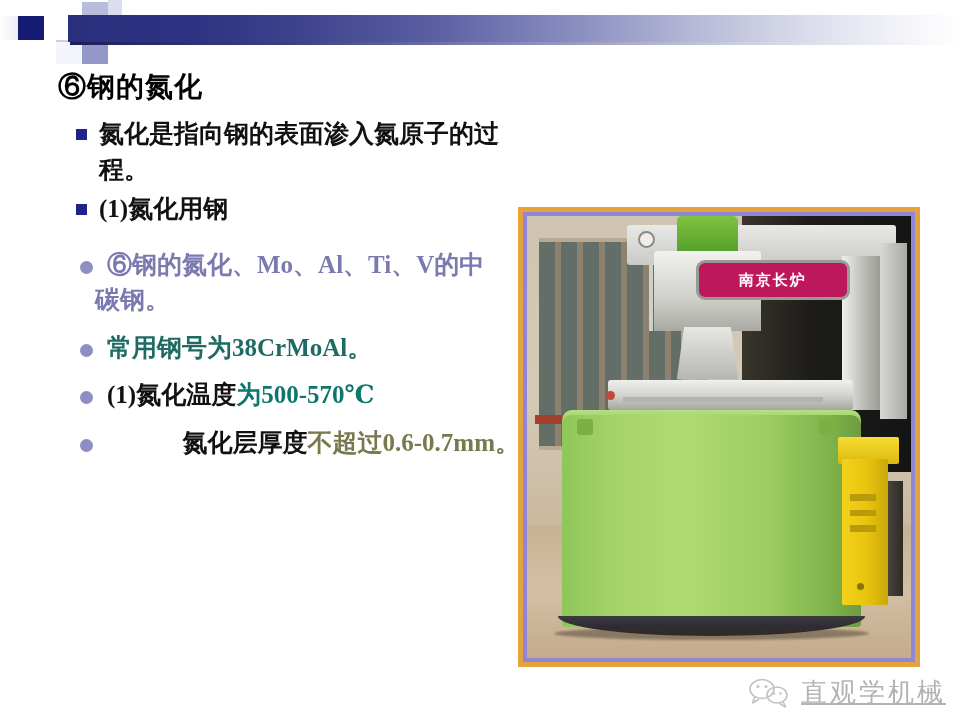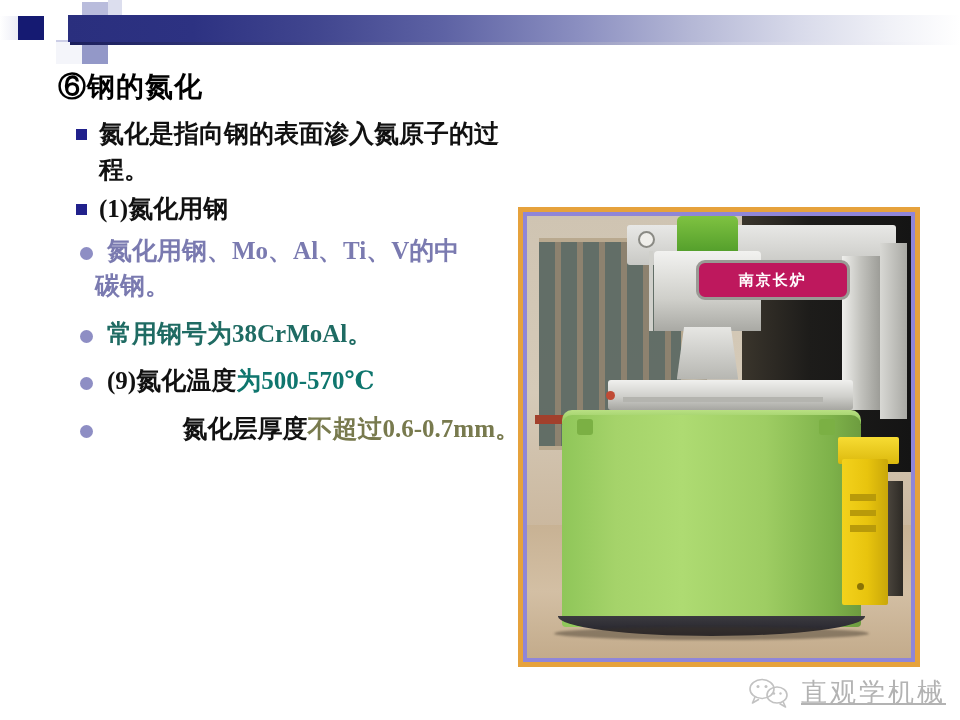--- a/index.html
+++ b/index.html
@@ -60,21 +60,21 @@
     flex:none; width:13px; height:13px; border-radius:50%;
     background:#8e8ec4; margin:14px 14px 0 40px;
   }
   .txt {
     font-size:25px; font-weight:bold; color:#111111; line-height:1.42;
     font-family:"Liberation Serif","DejaVu Serif",serif;
   }
   .txt.lvl2 { font-size:25px; }
 
   .row-l1 { margin-bottom:4px; }
-  .row-l2 { margin-bottom:6px; }
+  .row-l2 { margin-bottom:20px; }
   .row-l3 { margin-bottom:4px; }
   .row-l4 { margin-bottom:2px; }
   .row-l5 { margin-bottom:2px; }
 
   .c-purple { color:#7a7ab0; }
   .c-teal   { color:#1f6b63; }
   .c-slate  { color:#0f766e; }
   .c-olive  { color:#787a4e; }
   .c-dark   { color:#111111; }
 
@@ -301,32 +301,32 @@
       <span class="txt c-dark"> 氮化是指向钢的表面渗入氮原子的过程。</span>
     </div>
 
     <div class="line row-l2">
       <span class="bullet-sq"></span>
       <span class="txt c-dark">(1)氮化用钢</span>
     </div>
 
     <div class="line row-l3">
       <span class="bullet-dot"></span>
-      <span class="txt lvl2 c-purple">氮化用钢、Mo、Al、Ti、V的中</span>
+      <span class="txt lvl2 c-purple">⑥钢的氮化、Mo、Al、Ti、V的中</span>
     </div>
     <div class="txt lvl2 c-purple wrap2">碳钢。</div>
 
     <div class="line row-l4" style="margin-top:12px;">
       <span class="bullet-dot"></span>
       <span class="txt lvl2 c-teal">常用钢号为38CrMoAl。</span>
     </div>
 
     <div class="line row-l5" style="margin-top:12px;">
       <span class="bullet-dot"></span>
-      <span class="txt lvl2"><span class="c-dark">(9)氮化温度</span><span class="c-slate">为500-570℃</span></span>
+      <span class="txt lvl2"><span class="c-dark">(1)氮化温度</span><span class="c-slate">为500-570℃</span></span>
     </div>
 
     <div class="line" style="margin-top:12px;justify-content:space-between;">
       <span class="bullet-dot"></span>
       <span class="txt lvl2"><span class="c-dark">氮化层厚度</span><span class="c-olive">不超过0.6-0.7mm。</span></span>
     </div>
   </div>
 
   <div id="photo-frame">
     <div id="photo-inner">

